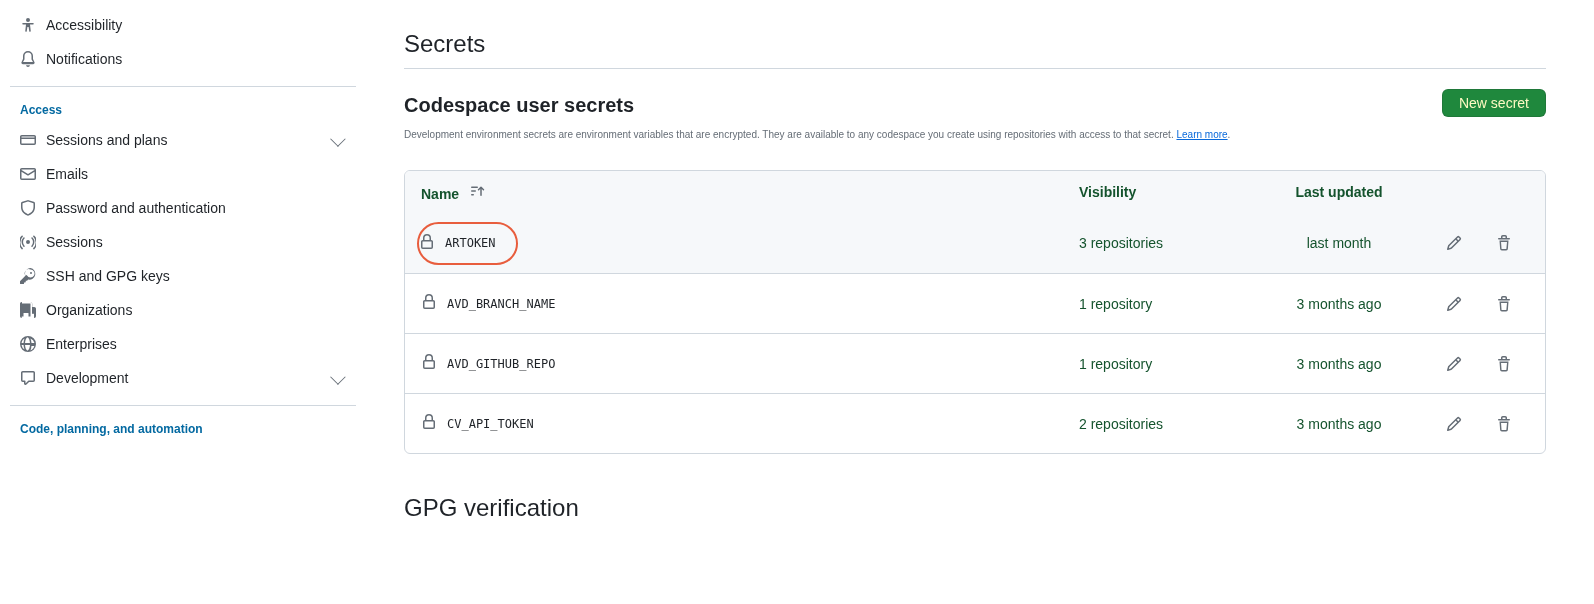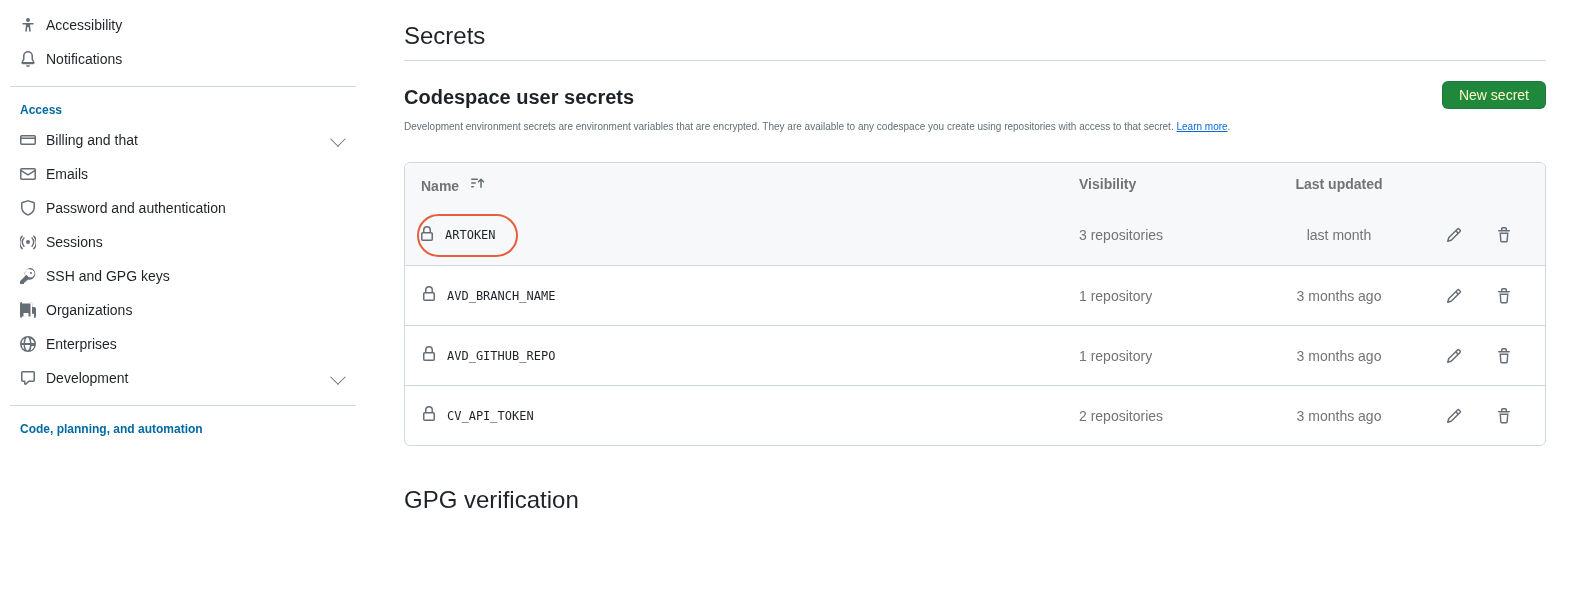--- a/index.html
+++ b/index.html
@@ -78,21 +78,21 @@
   .main {
     padding: 16px 48px 16px 48px;
     flex: 1;
   }
   h1.page-title {
     font-size: 24px;
     font-weight: 400;
     padding-bottom: 10px;
     border-bottom: 1px solid #d0d7de;
     margin-bottom: 20px;
-    margin-top: 6px;
+    margin-top: 14px;
   }
   .subhead {
     display: flex;
     align-items: flex-end;
     justify-content: space-between;
     margin-bottom: 10px;
   }
   .subhead h2 { font-size: 20px; font-weight: 600; }
   .btn-primary {
     background: #1f883d;
@@ -136,21 +136,21 @@
   .tbody { height: 60px; }
   .tbody.highlight-row { background: #f6f8fa; }
   .name-cell { display: flex; align-items: center; gap: 10px; color: #1f2328; }
   .name-cell .secret-name {
     font-family: ui-monospace, SFMono-Regular, "SF Mono", Menlo, Consolas, monospace;
     font-size: 12px;
   }
   .lock-icon svg { fill: #656d76; }
   .sort-icon { margin-left: 6px; display:inline-flex; }
   .sort-icon svg { fill: #656d76; }
-  .cell { font-size: 14px; color: #737373; }
+  .cell { font-size: 14px; color: #14532d; }
   .updated-cell { text-align: center; }
   .action-icon { cursor: pointer; display:flex; justify-content:center; }
   .action-icon svg { fill: #656d76; }
   .highlight-pill {
     border: 2.5px solid #e85d3d;
     border-radius: 22px;
     padding: 10px 20px 10px 0;
     display: inline-flex;
     align-items: center;
     gap: 10px;
@@ -239,21 +239,21 @@
     </div>
   <hr class="nav-hr">
   <div class="section-heading">Access</div>
   <div id="access-nav">
       <div class="nav-item expandable">
         <span class="nav-icon">
           <svg width="16" height="16">
             <use href="#i-card"></use>
           </svg>
         </span>
-        <span class="nav-label">Billing and that</span>
+        <span class="nav-label">Sessions and plans</span>
       </div>
       <div class="nav-item">
         <span class="nav-icon">
           <svg width="16" height="16">
             <use href="#i-mail"></use>
           </svg>
         </span>
         <span class="nav-label">Emails</span>
       </div>
       <div class="nav-item">

